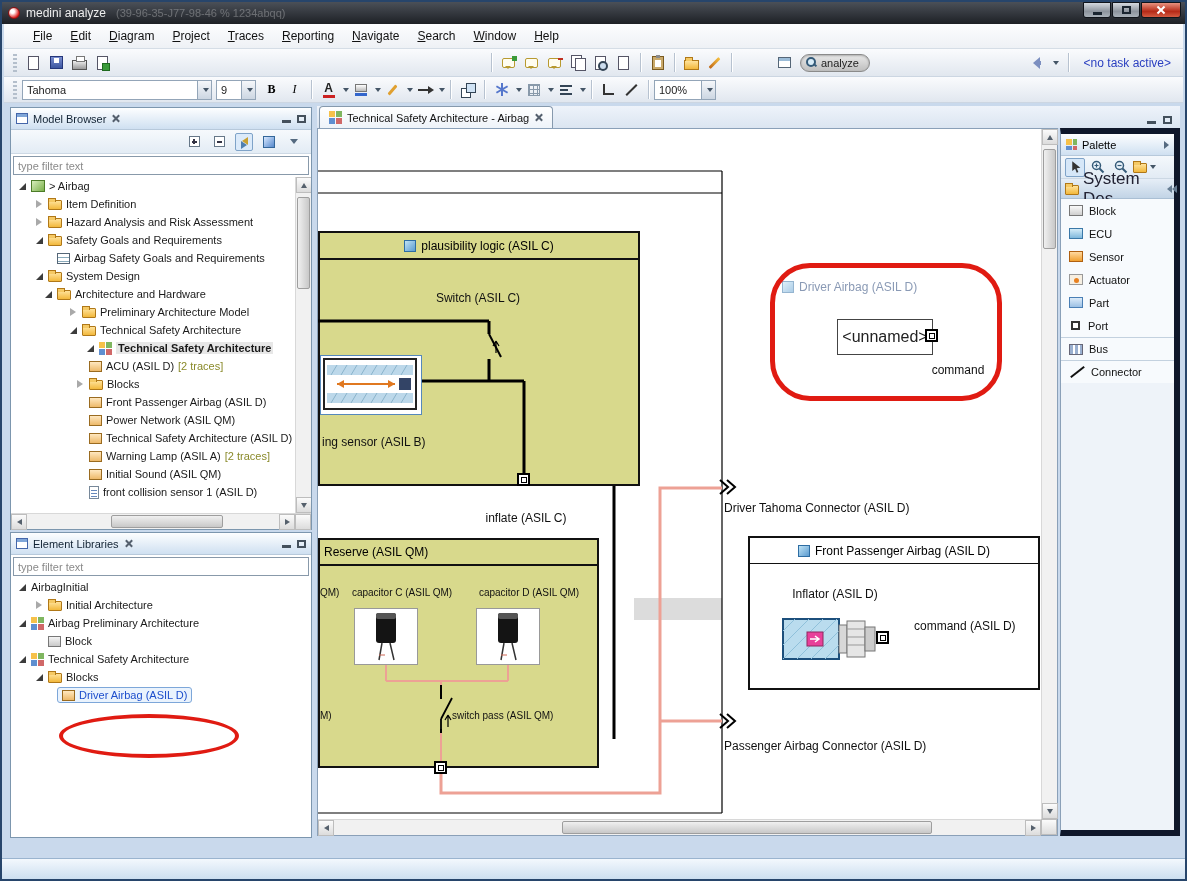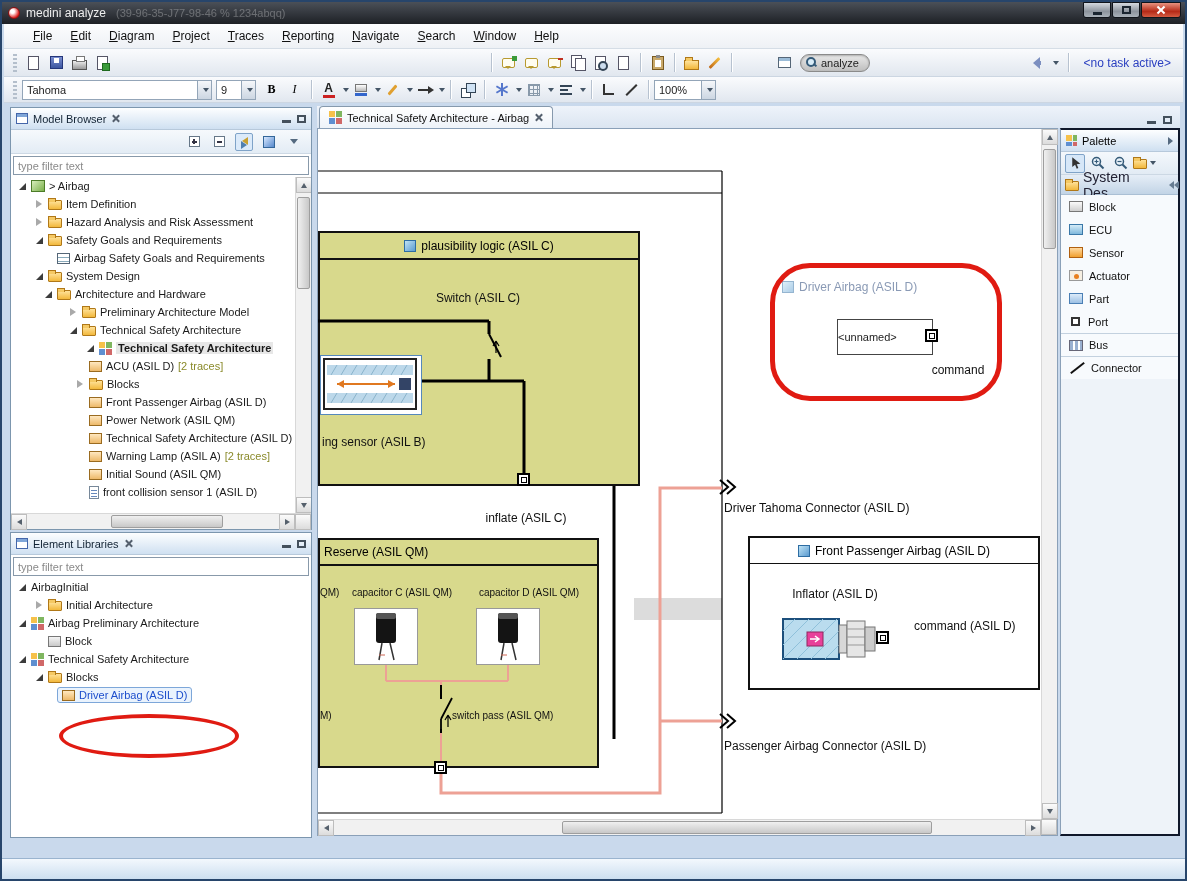--- a/index.html
+++ b/index.html
@@ -167,30 +167,30 @@
 .ic-comp.gray{opacity:.5}
 .whiteblk{position:absolute;background:#fff;border:2px solid #111;z-index:1}
 .whiteblk .blkhead{border-bottom:1px solid #111;height:26px}
 .port{position:absolute;width:13px;height:13px;background:#fff;border:2px solid #000;z-index:3}
 .port::after{content:"";position:absolute;inset:1.5px;border:1.5px solid #000}
 .imgbox{position:absolute;z-index:2}
 .sensorframe{position:absolute;border:1px solid #5588bb;background:#fff;padding:2px;z-index:2}
 .grayrect{position:absolute;background:#dcdcdc;z-index:1}
 .redrect{position:absolute;border:5px solid #e01b12;border-radius:40px;z-index:5;pointer-events:none}
 .drvhead{position:absolute;display:flex;align-items:center;gap:5px;font-size:12px;color:#8a9ab5;z-index:3}
-.unnamed{position:absolute;background:#fff;border:1px solid #444;display:flex;align-items:center;justify-content:flex-start;font-size:11px;color:#222;z-index:2}
-
-
-.palette{width:120px;background:#eef3f9;border:2px solid #0f172a;border-left:1px solid #8aa0b8;display:flex;flex-direction:column;margin-left:2px}
+.unnamed{position:absolute;background:#fff;border:1px solid #444;display:flex;align-items:center;justify-content:center;font-size:16px;color:#222;z-index:2}
+
+
+.palette{width:120px;background:#eef3f9;border:6px solid #0f172a;border-left:1px solid #8aa0b8;display:flex;flex-direction:column;margin-left:2px}
 .pal-head{height:22px;background:linear-gradient(#fdfeff,#cfe0f1);border-bottom:1px solid #b7c9db;display:flex;align-items:center;gap:5px;padding:0 5px;font-size:11px}
 .pal-arrow{margin-left:auto;width:0;height:0;border-top:4px solid transparent;border-bottom:4px solid transparent;border-left:5px solid #556a80}
 .pal-tools{height:23px;display:flex;align-items:center;gap:3px;padding:0 4px;background:linear-gradient(#f4f8fc,#e2ebf4);border-bottom:1px solid #ccd8e4}
 .ptool{width:20px;height:19px;display:flex;align-items:center;justify-content:center;border:1px solid transparent;border-radius:2px}
 .ptool.sel{border-color:#7fa3c8;background:#d6e7f8}
-.pal-section{height:20px;display:flex;align-items:center;gap:4px;padding:0 4px;background:linear-gradient(#e6eef7,#c2d4e6);border-bottom:1px solid #aabfd4;font-size:14px;color:#223}
+.pal-section{height:20px;display:flex;align-items:center;gap:4px;padding:0 4px;background:linear-gradient(#e6eef7,#c2d4e6);border-bottom:1px solid #aabfd4;font-size:17px;color:#223}
 .pal-pin{margin-left:auto;position:relative;width:10px;height:8px}
 .pal-pin::before{content:"";position:absolute;left:0;top:0;border:4px solid transparent;border-right:5px solid #667c92}
 .pal-pin::after{content:"";position:absolute;left:5px;top:0;border:4px solid transparent;border-right:5px solid #667c92}
 .pal-item{height:23px;display:flex;align-items:center;gap:6px;padding:0 8px;font-size:11px;color:#111;background:#f7fafd}
 .pal-item.rule{border-top:1px solid #c3d1df}
 .pi-block{width:14px;height:11px;background:linear-gradient(#fafafa,#cfcfcf);border:1px solid #777;flex:none}
 .pi-ecu{width:14px;height:11px;background:linear-gradient(#d5ecf8,#7fb8dc);border:1px solid #3a78a8;flex:none}
 .pi-sensor{width:14px;height:11px;background:linear-gradient(#ffd9a0,#f0a030);border:1px solid #b06010;flex:none}
 .pi-actuator{width:14px;height:11px;background:#f6efe2;border:1px solid #999;position:relative;flex:none}
 .pi-actuator::after{content:"";position:absolute;left:4px;top:2.5px;width:5px;height:5px;border-radius:50%;background:#e88020}

